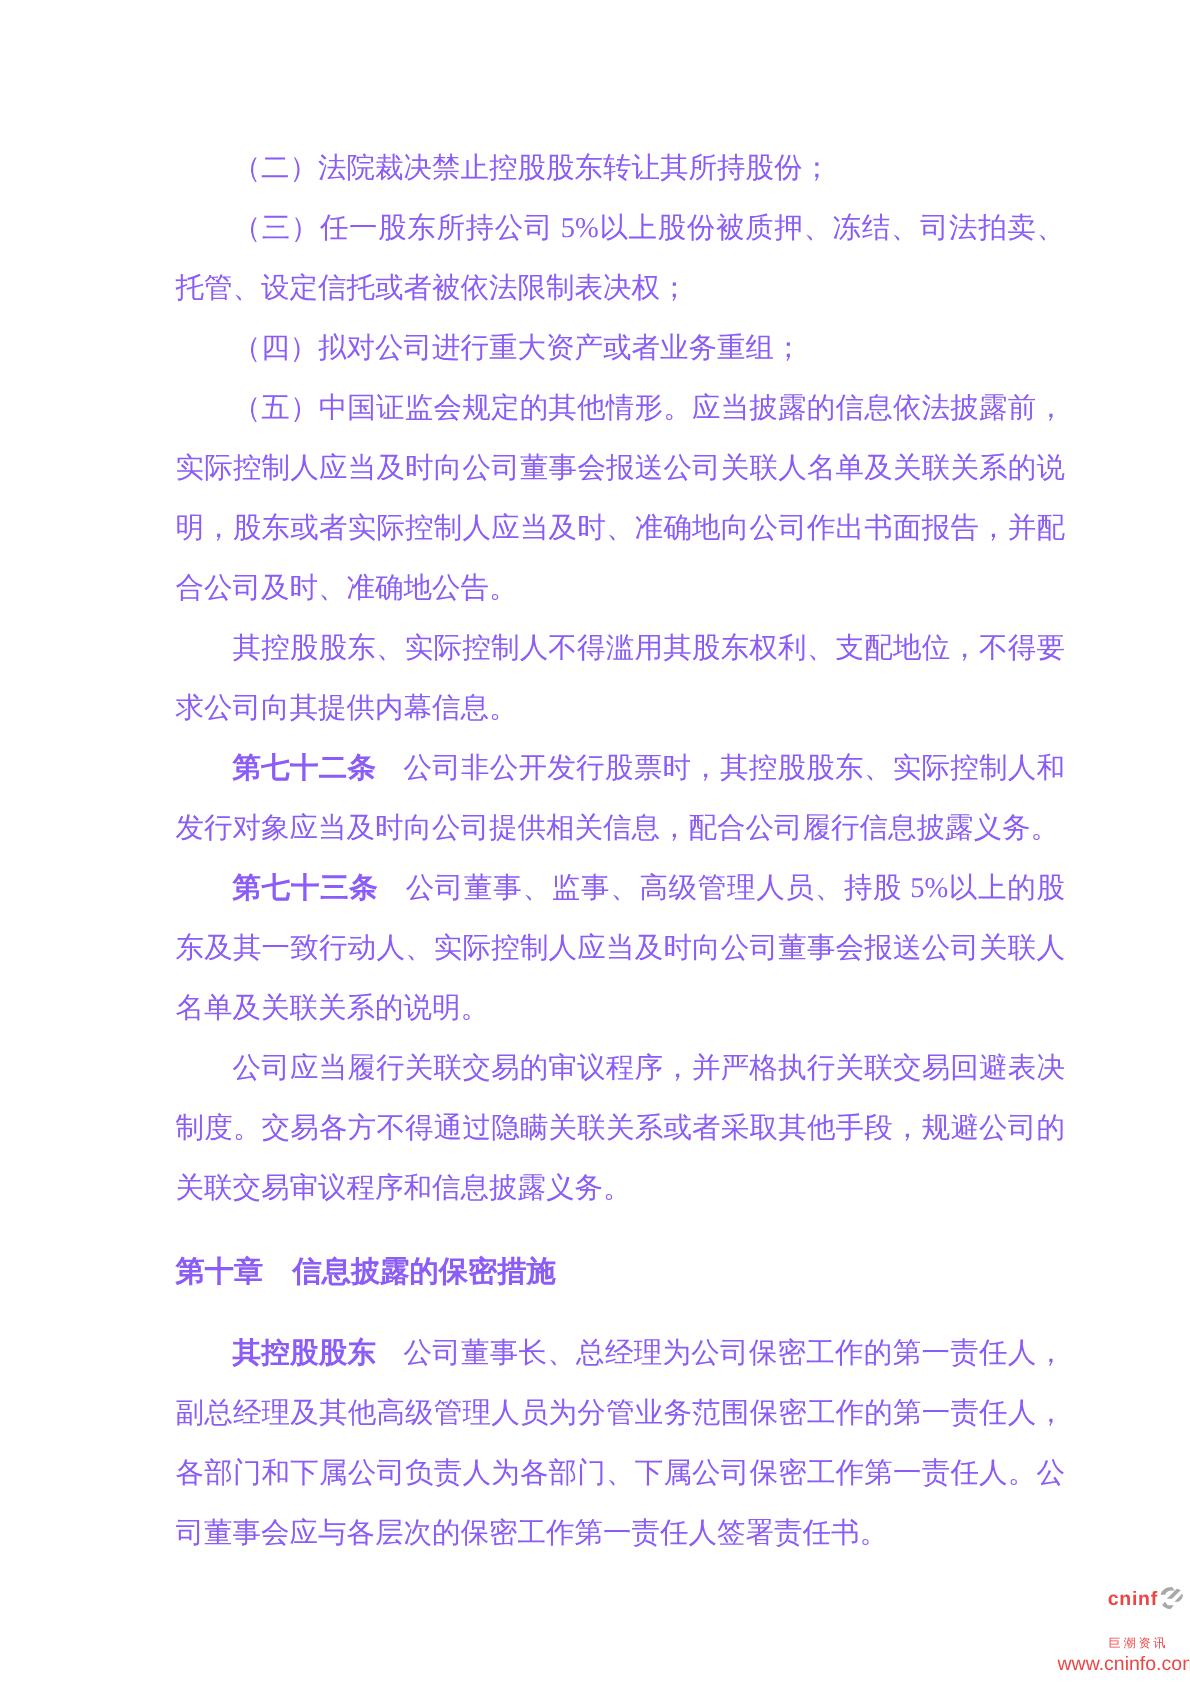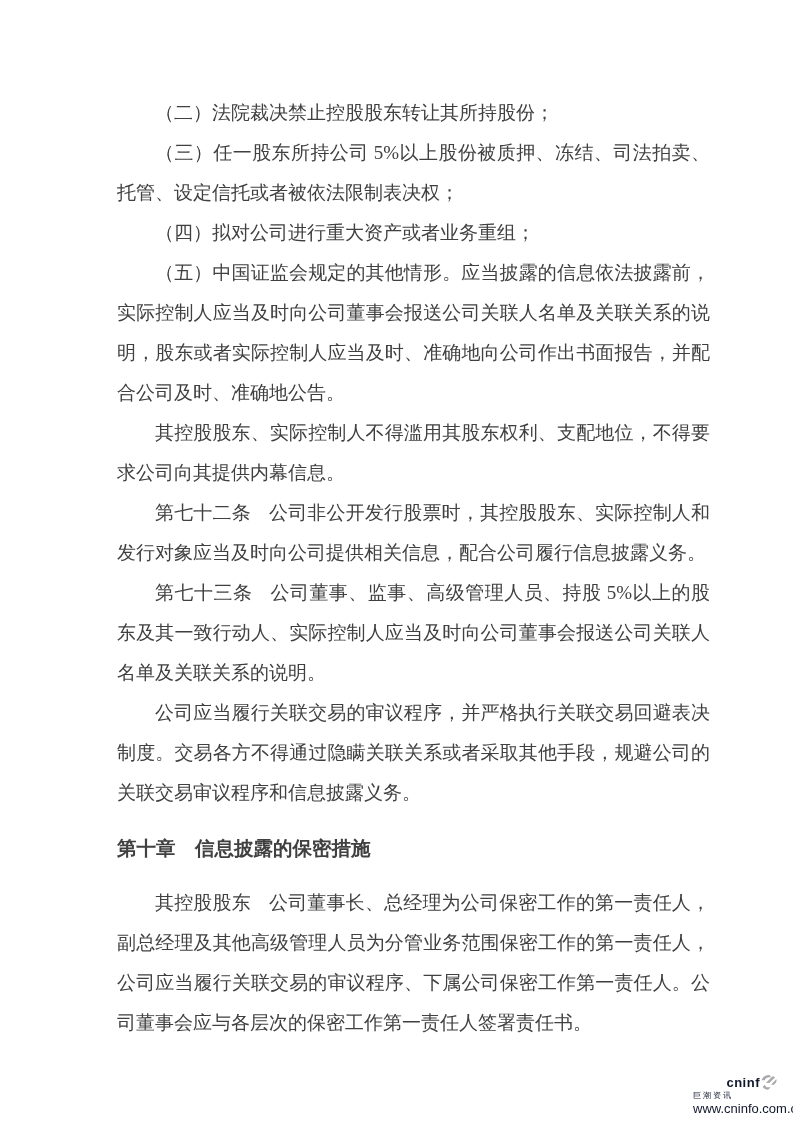--- a/index.html
+++ b/index.html
@@ -15,43 +15,43 @@
     overflow: hidden;
     font-family: "Liberation Serif", "DejaVu Serif", serif;
   }
   .content {
     position: absolute;
     left: 117px;
     top: 93px;
     width: 593px;
     font-size: 19px;
     line-height: 40px;
-    color: #404040;
+    color: #8b5cf6;
     text-align: justify;
   }
   .para {
     margin: 0;
     text-indent: 2em;
   }
   .para .lead {
-    font-weight: 400;
+    font-weight: 700;
     margin-right: 0.95em;
   }
   .chapter-heading {
     margin: 16px 0 14px 0;
     text-indent: 0;
     font-weight: 700;
     font-size: 19.5px;
   }
   .footer-logo {
     position: absolute;
-    right: 16px;
+    right: 4px;
     bottom: 7px;
     width: 84px;
-    color: #0f172a;
+    color: #ef4444;
     font-family: "Liberation Sans", "DejaVu Sans", sans-serif;
     line-height: 1;
   }
   .logo-row {
     display: flex;
     align-items: center;
     justify-content: flex-end;
     gap: 1px;
   }
   .logo-text {
@@ -60,23 +60,23 @@
     letter-spacing: 0.5px;
   }
   .logo-icon {
     display: inline-block;
     width: 16px;
     height: 15px;
   }
   .logo-cn {
     font-size: 8px;
     letter-spacing: 2px;
-    text-align: left;
+    text-align: right;
     padding-right: 10px;
-    margin-top: 2px;
+    margin-top: 19px;
   }
   .logo-url {
     font-size: 13px;
     text-align: center;
     margin-top: 2px;
     white-space: nowrap;
   }
 </style>
 </head>
 <body>
@@ -113,21 +113,21 @@
       <b class="lead">第七十三条</b><span>公司董事、监事、高级管理人员、持股 5%以上的股东及其一致行动人、实际控制人应当及时向公司董事会报送公司关联人名单及关联关系的说明。</span>
     </p>
 
     <p class="para">
       <span>公司应当履行关联交易的审议程序，并严格执行关联交易回避表决制度。交易各方不得通过隐瞒关联关系或者采取其他手段，规避公司的关联交易审议程序和信息披露义务。</span>
     </p>
 
     <p class="para chapter-heading">第十章　信息披露的保密措施</p>
 
     <p class="para">
-      <b class="lead">其控股股东</b><span>公司董事长、总经理为公司保密工作的第一责任人，副总经理及其他高级管理人员为分管业务范围保密工作的第一责任人，公司应当履行关联交易的审议程序、下属公司保密工作第一责任人。公司董事会应与各层次的保密工作第一责任人签署责任书。</span>
+      <b class="lead">其控股股东</b><span>公司董事长、总经理为公司保密工作的第一责任人，副总经理及其他高级管理人员为分管业务范围保密工作的第一责任人，各部门和下属公司负责人为各部门、下属公司保密工作第一责任人。公司董事会应与各层次的保密工作第一责任人签署责任书。</span>
     </p>
 
   </div>
 
   <div class="footer-logo">
     <div class="logo-row">
       <span class="logo-text">cninf</span>
       <span class="logo-icon">
         <svg viewBox="0 0 20 19" width="16" height="15">
           <g fill="#a9a9a9">

